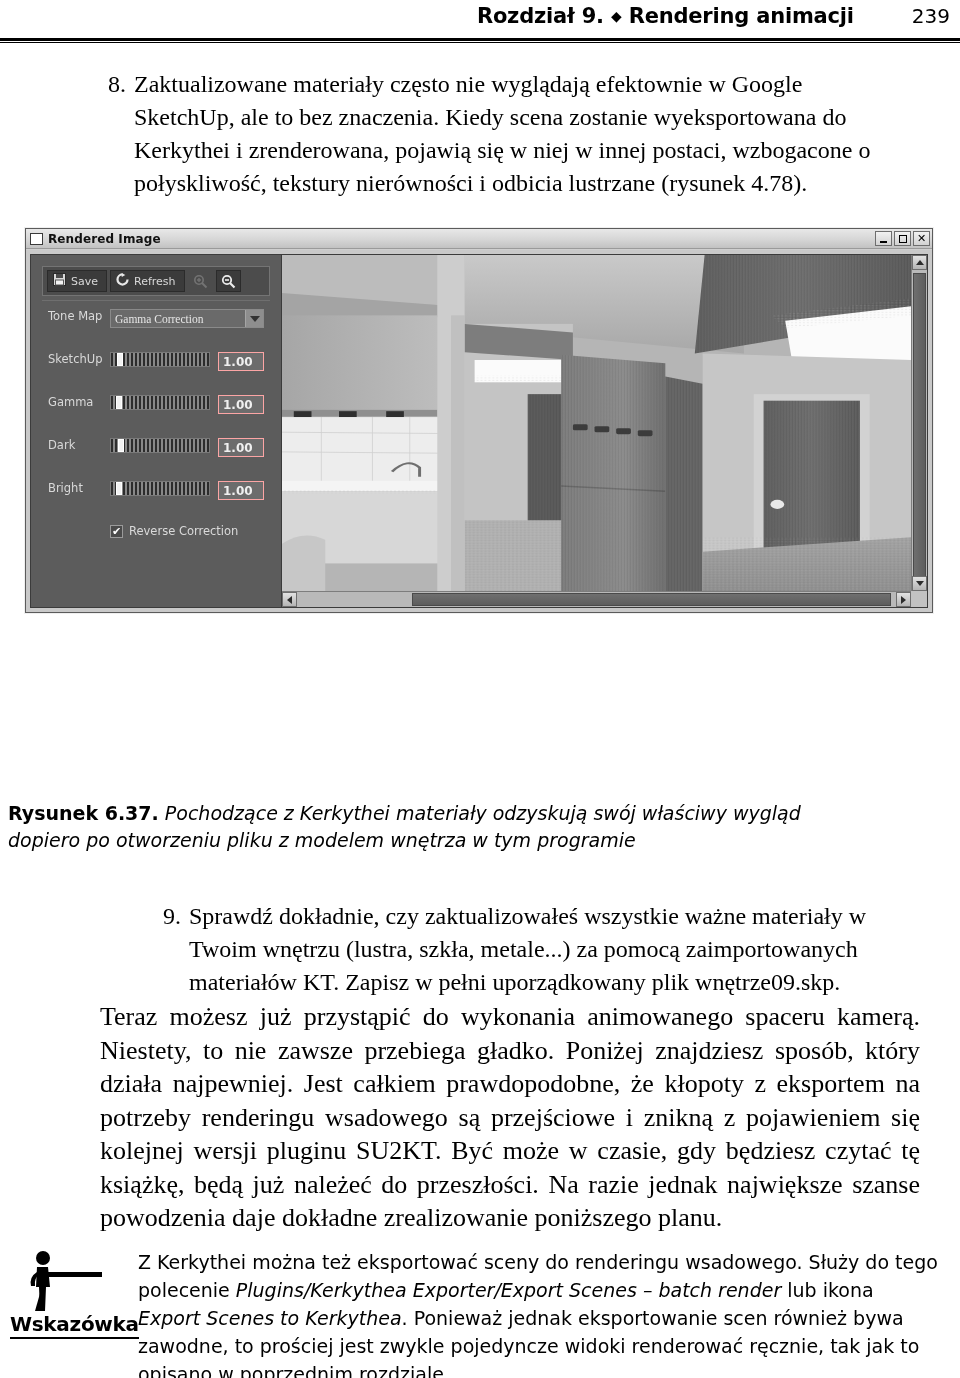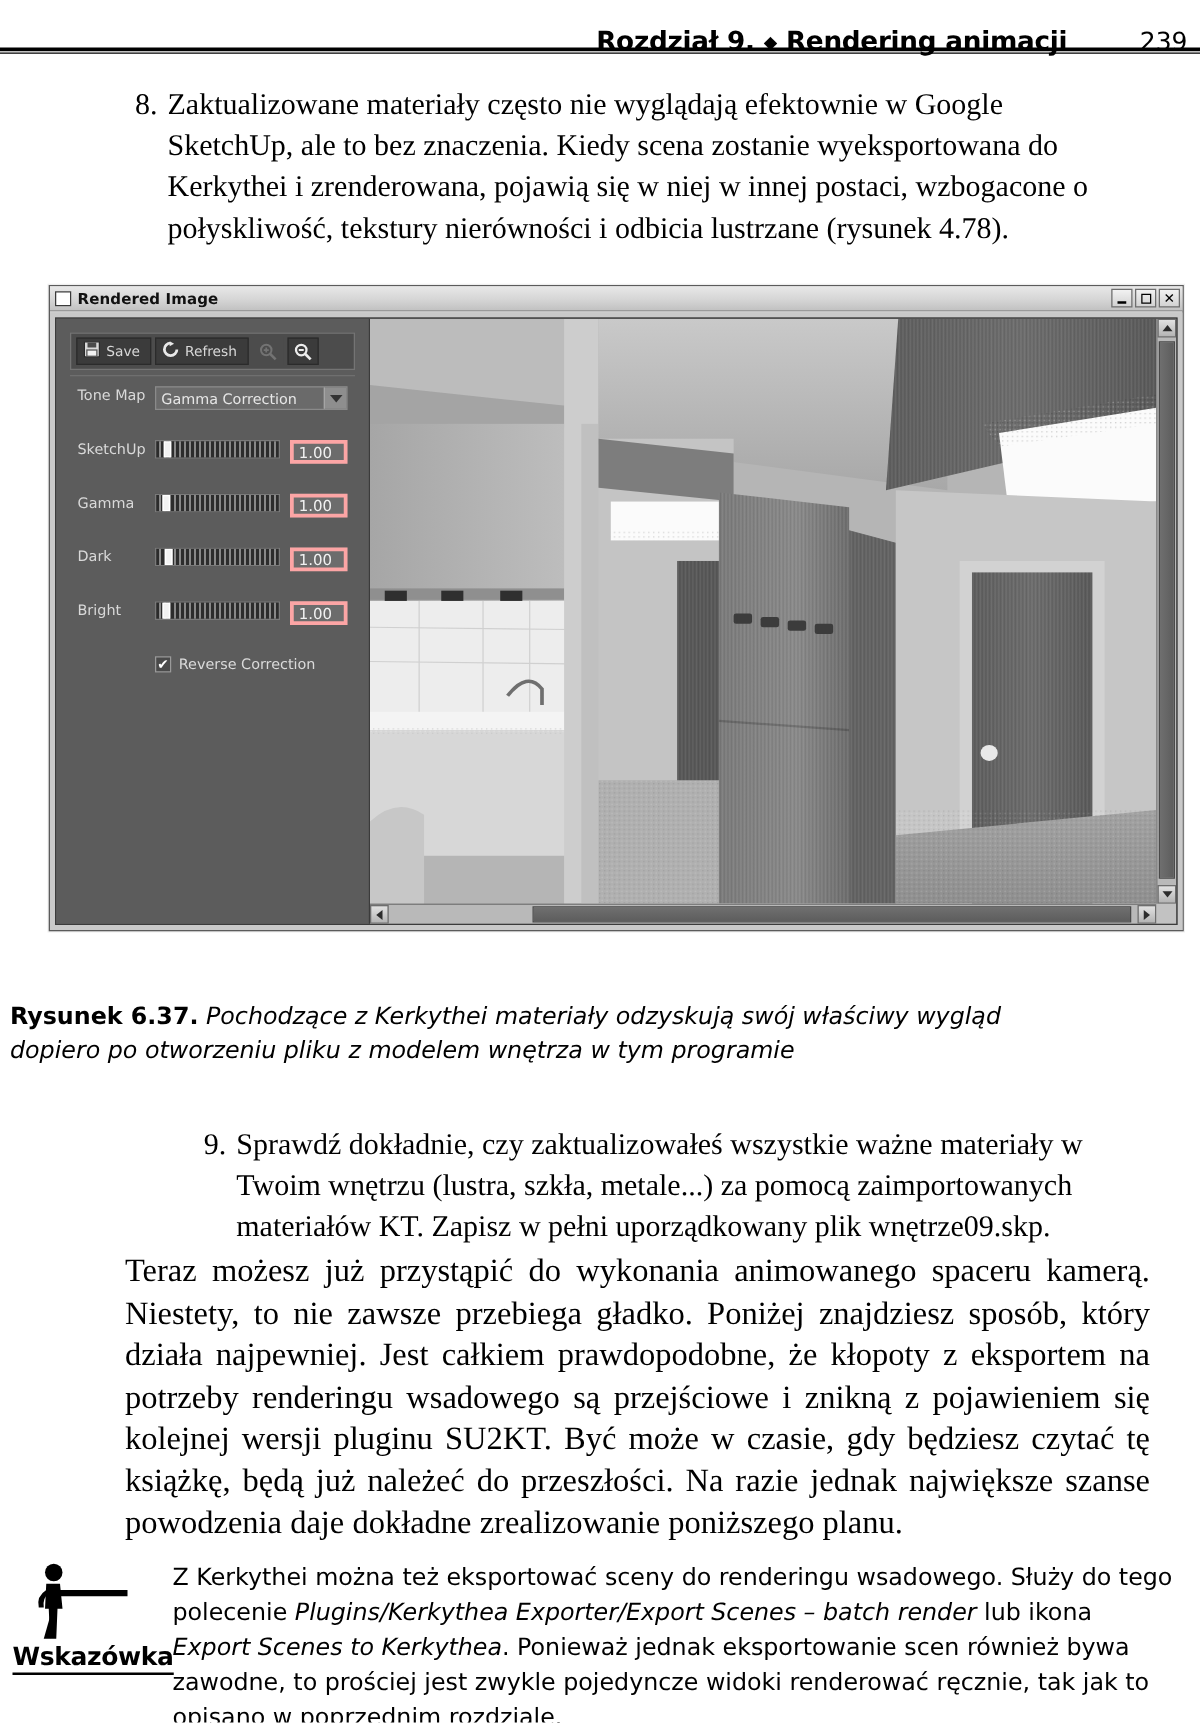--- a/index.html
+++ b/index.html
@@ -26,21 +26,20 @@
     justify-content: flex-end;
     padding: 4px 10px 0 0;
     gap: 26px;
   }
   .header-title {
     font-family: "DejaVu Sans", sans-serif;
     font-weight: bold;
     font-size: 21px;
     letter-spacing: -0.2px;
     white-space: nowrap;
-    margin-top: 17px;
   }
   .header-diamond { font-size: 14px; vertical-align: 2px; }
   .header-page {
     font-family: "DejaVu Sans", sans-serif;
     font-weight: normal;
     font-size: 20px;
     margin-left: 32px;
   }
   .header-rule {
     position: absolute;
@@ -124,24 +123,24 @@
     font-family: "DejaVu Sans", sans-serif;
     font-size: 19px;
     line-height: 28px;
     padding-right: 22px;
   }
   .tip-text i { font-style: italic; }
 
   
   .win {
     position: absolute;
-    left: 39px;
+    left: 25px;
     top: 228px;
     width: 908px;
-    height: 517px;
+    height: 385px;
     background: #cfcfcf;
     border: 1px solid #5b5b5b;
     box-shadow: 0 0 0 1px #efefef;
     font-family: "DejaVu Sans", sans-serif;
   }
   .titlebar {
     height: 20px;
     background: linear-gradient(to bottom, #e8e8e8 0%, #d6d6d6 55%, #c2c2c2 100%);
     border-bottom: 1px solid #9a9a9a;
     display: flex;
@@ -254,20 +253,21 @@
     display: flex;
     align-items: center;
     position: relative;
   }
   .combo-text {
     flex: 1;
     font-size: 11.5px;
     color: #e6e6e6;
     padding-left: 4px;
     white-space: nowrap;
+    font-family: Liberation Serif, serif;
   }
   .combo-arrow {
     width: 18px; height: 17px;
     background: #8e8e8e;
     border-left: 1px solid #a5a5a5;
     display: flex; align-items: center; justify-content: center;
   }
   .tri-down {
     width: 0; height: 0;
     border-left: 5px solid transparent;
@@ -291,26 +291,27 @@
     top: 0; bottom: 0;
     width: 6px;
     background: #f2f2f2;
     border: 1px solid #fff;
   }
   .numbox {
     width: 46px;
     flex: 0 0 46px;
     height: 19px;
     background: #6c6c6c;
-    border: 3px solid #fca5a5;
+    border: 1px solid #fca5a5;
     color: #f0f0f0;
     font-size: 12px;
     display: flex;
     align-items: center;
     padding-left: 4px;
+    font-weight: bold;
   }
 
   .check-row {
     display: flex;
     align-items: center;
     gap: 6px;
     padding-left: 62px;
     margin-top: 2px;
   }
   .checkbox {

